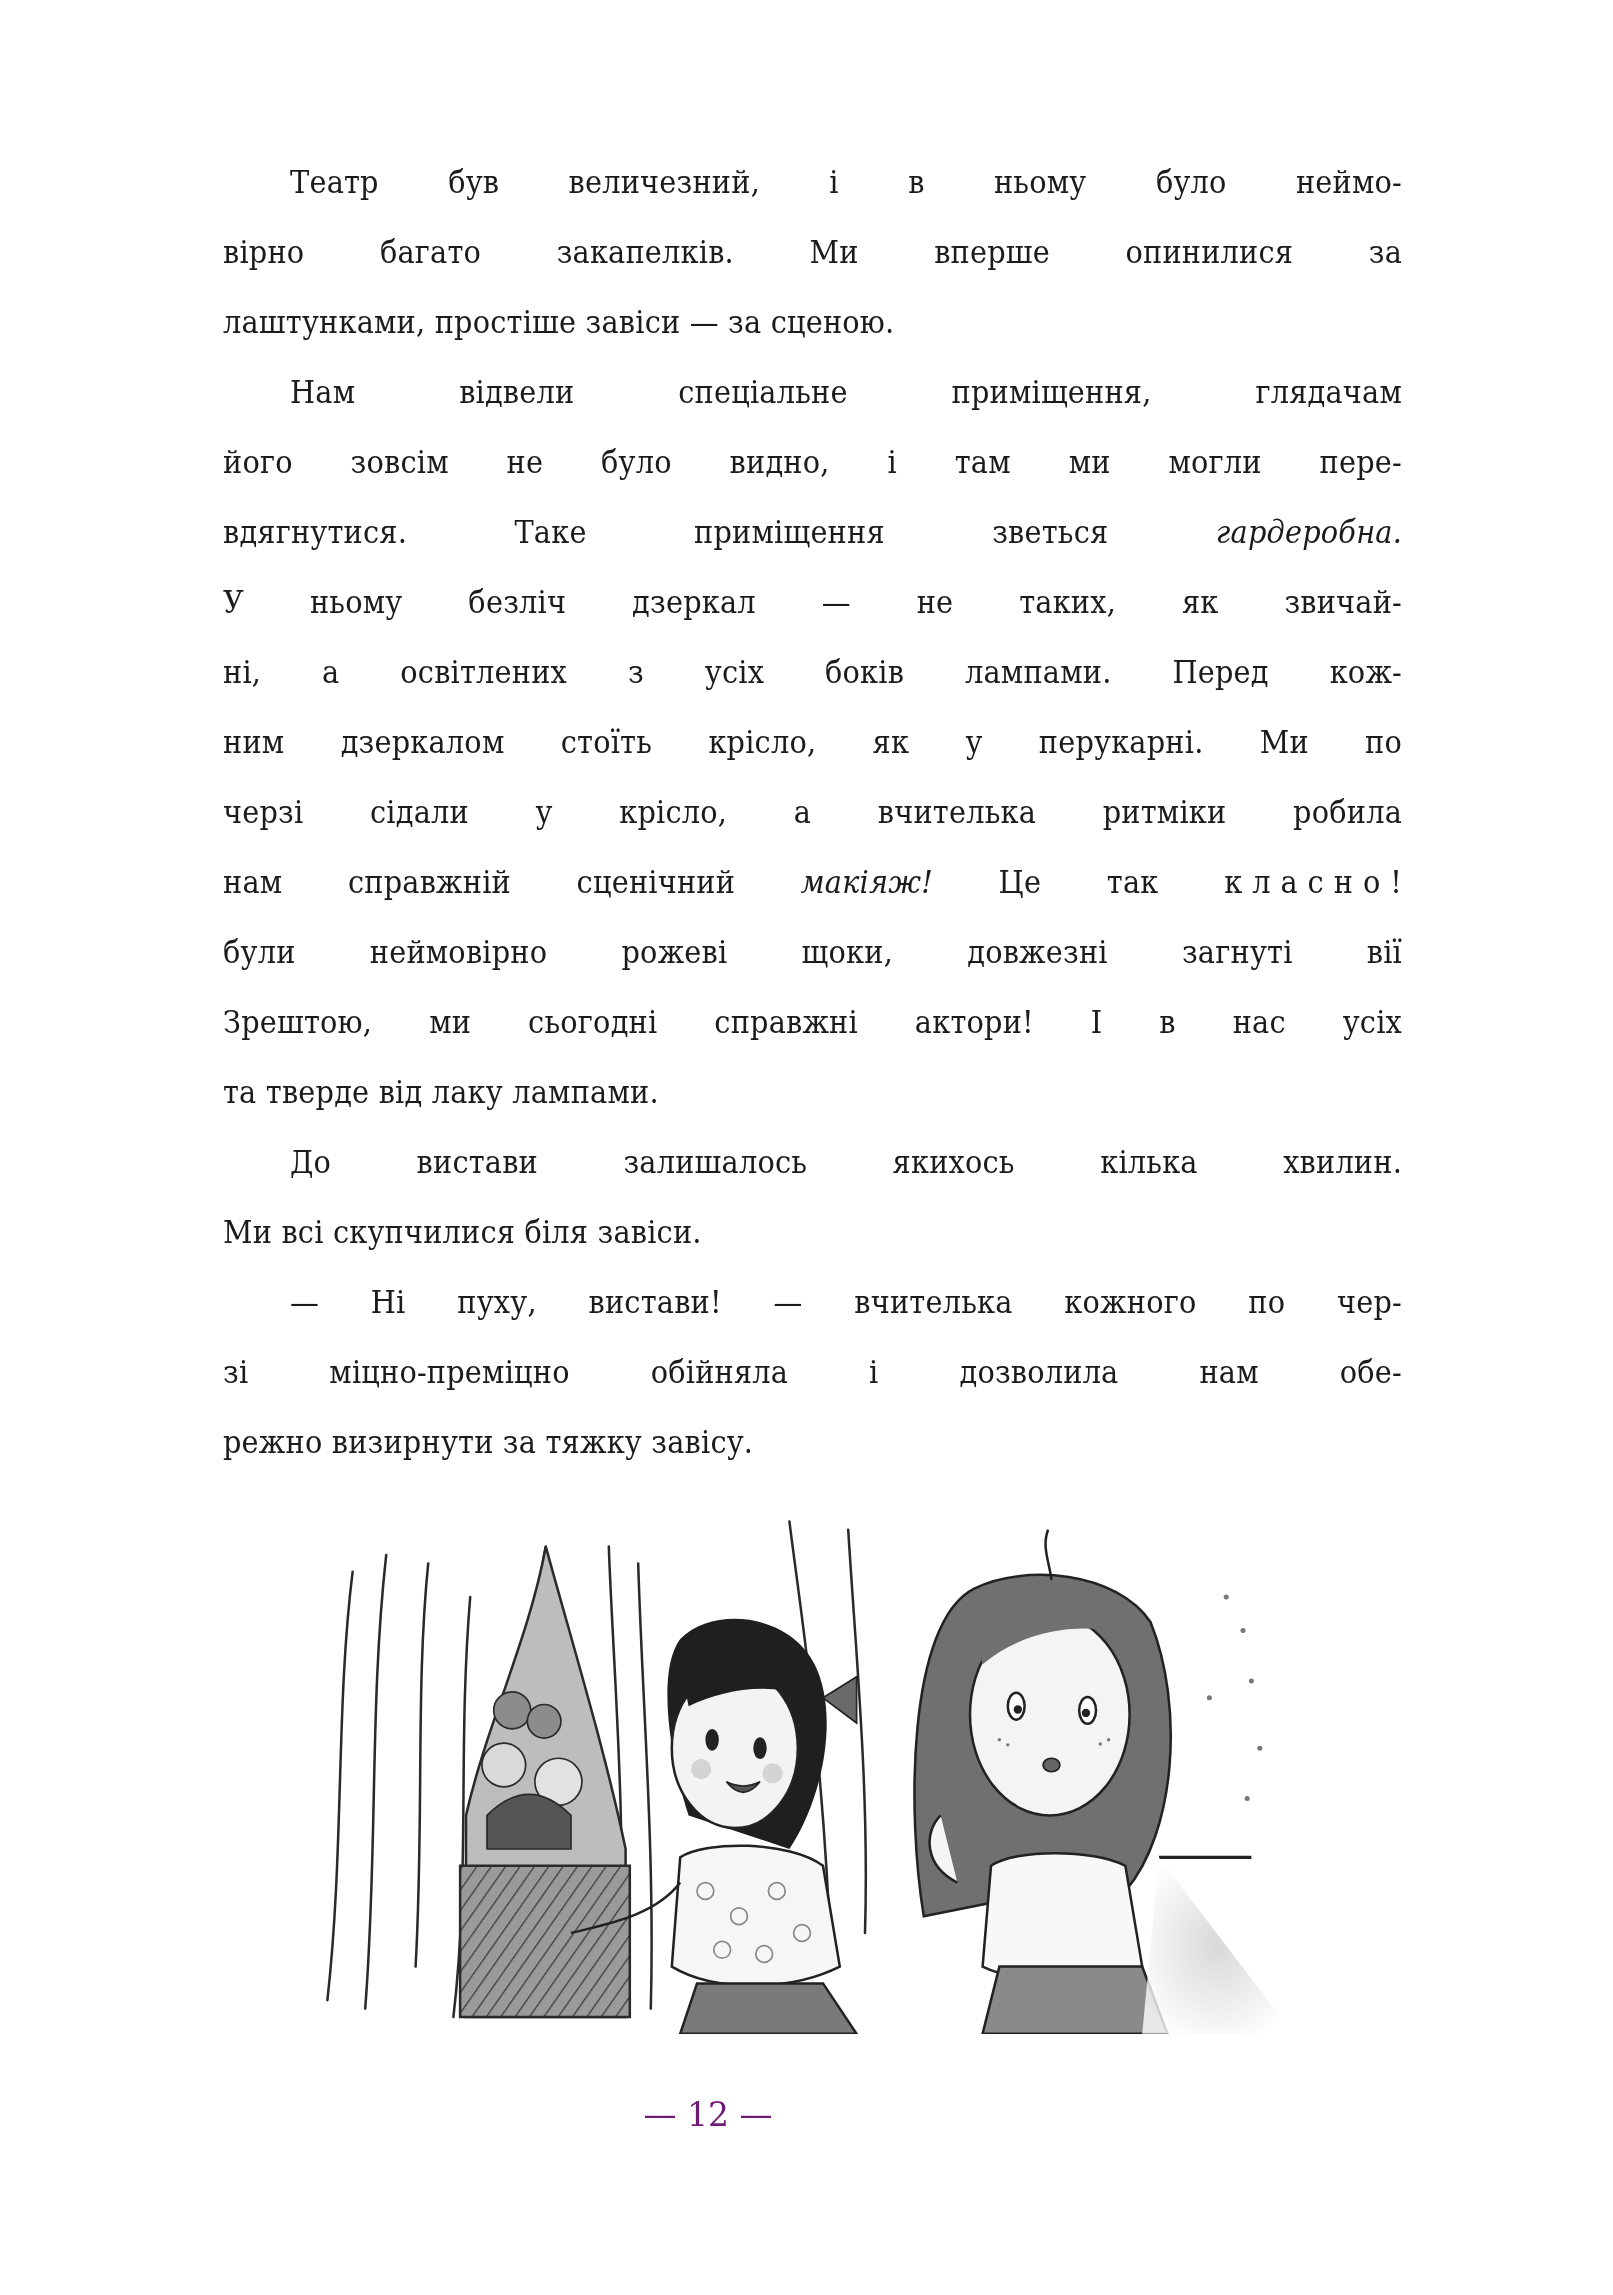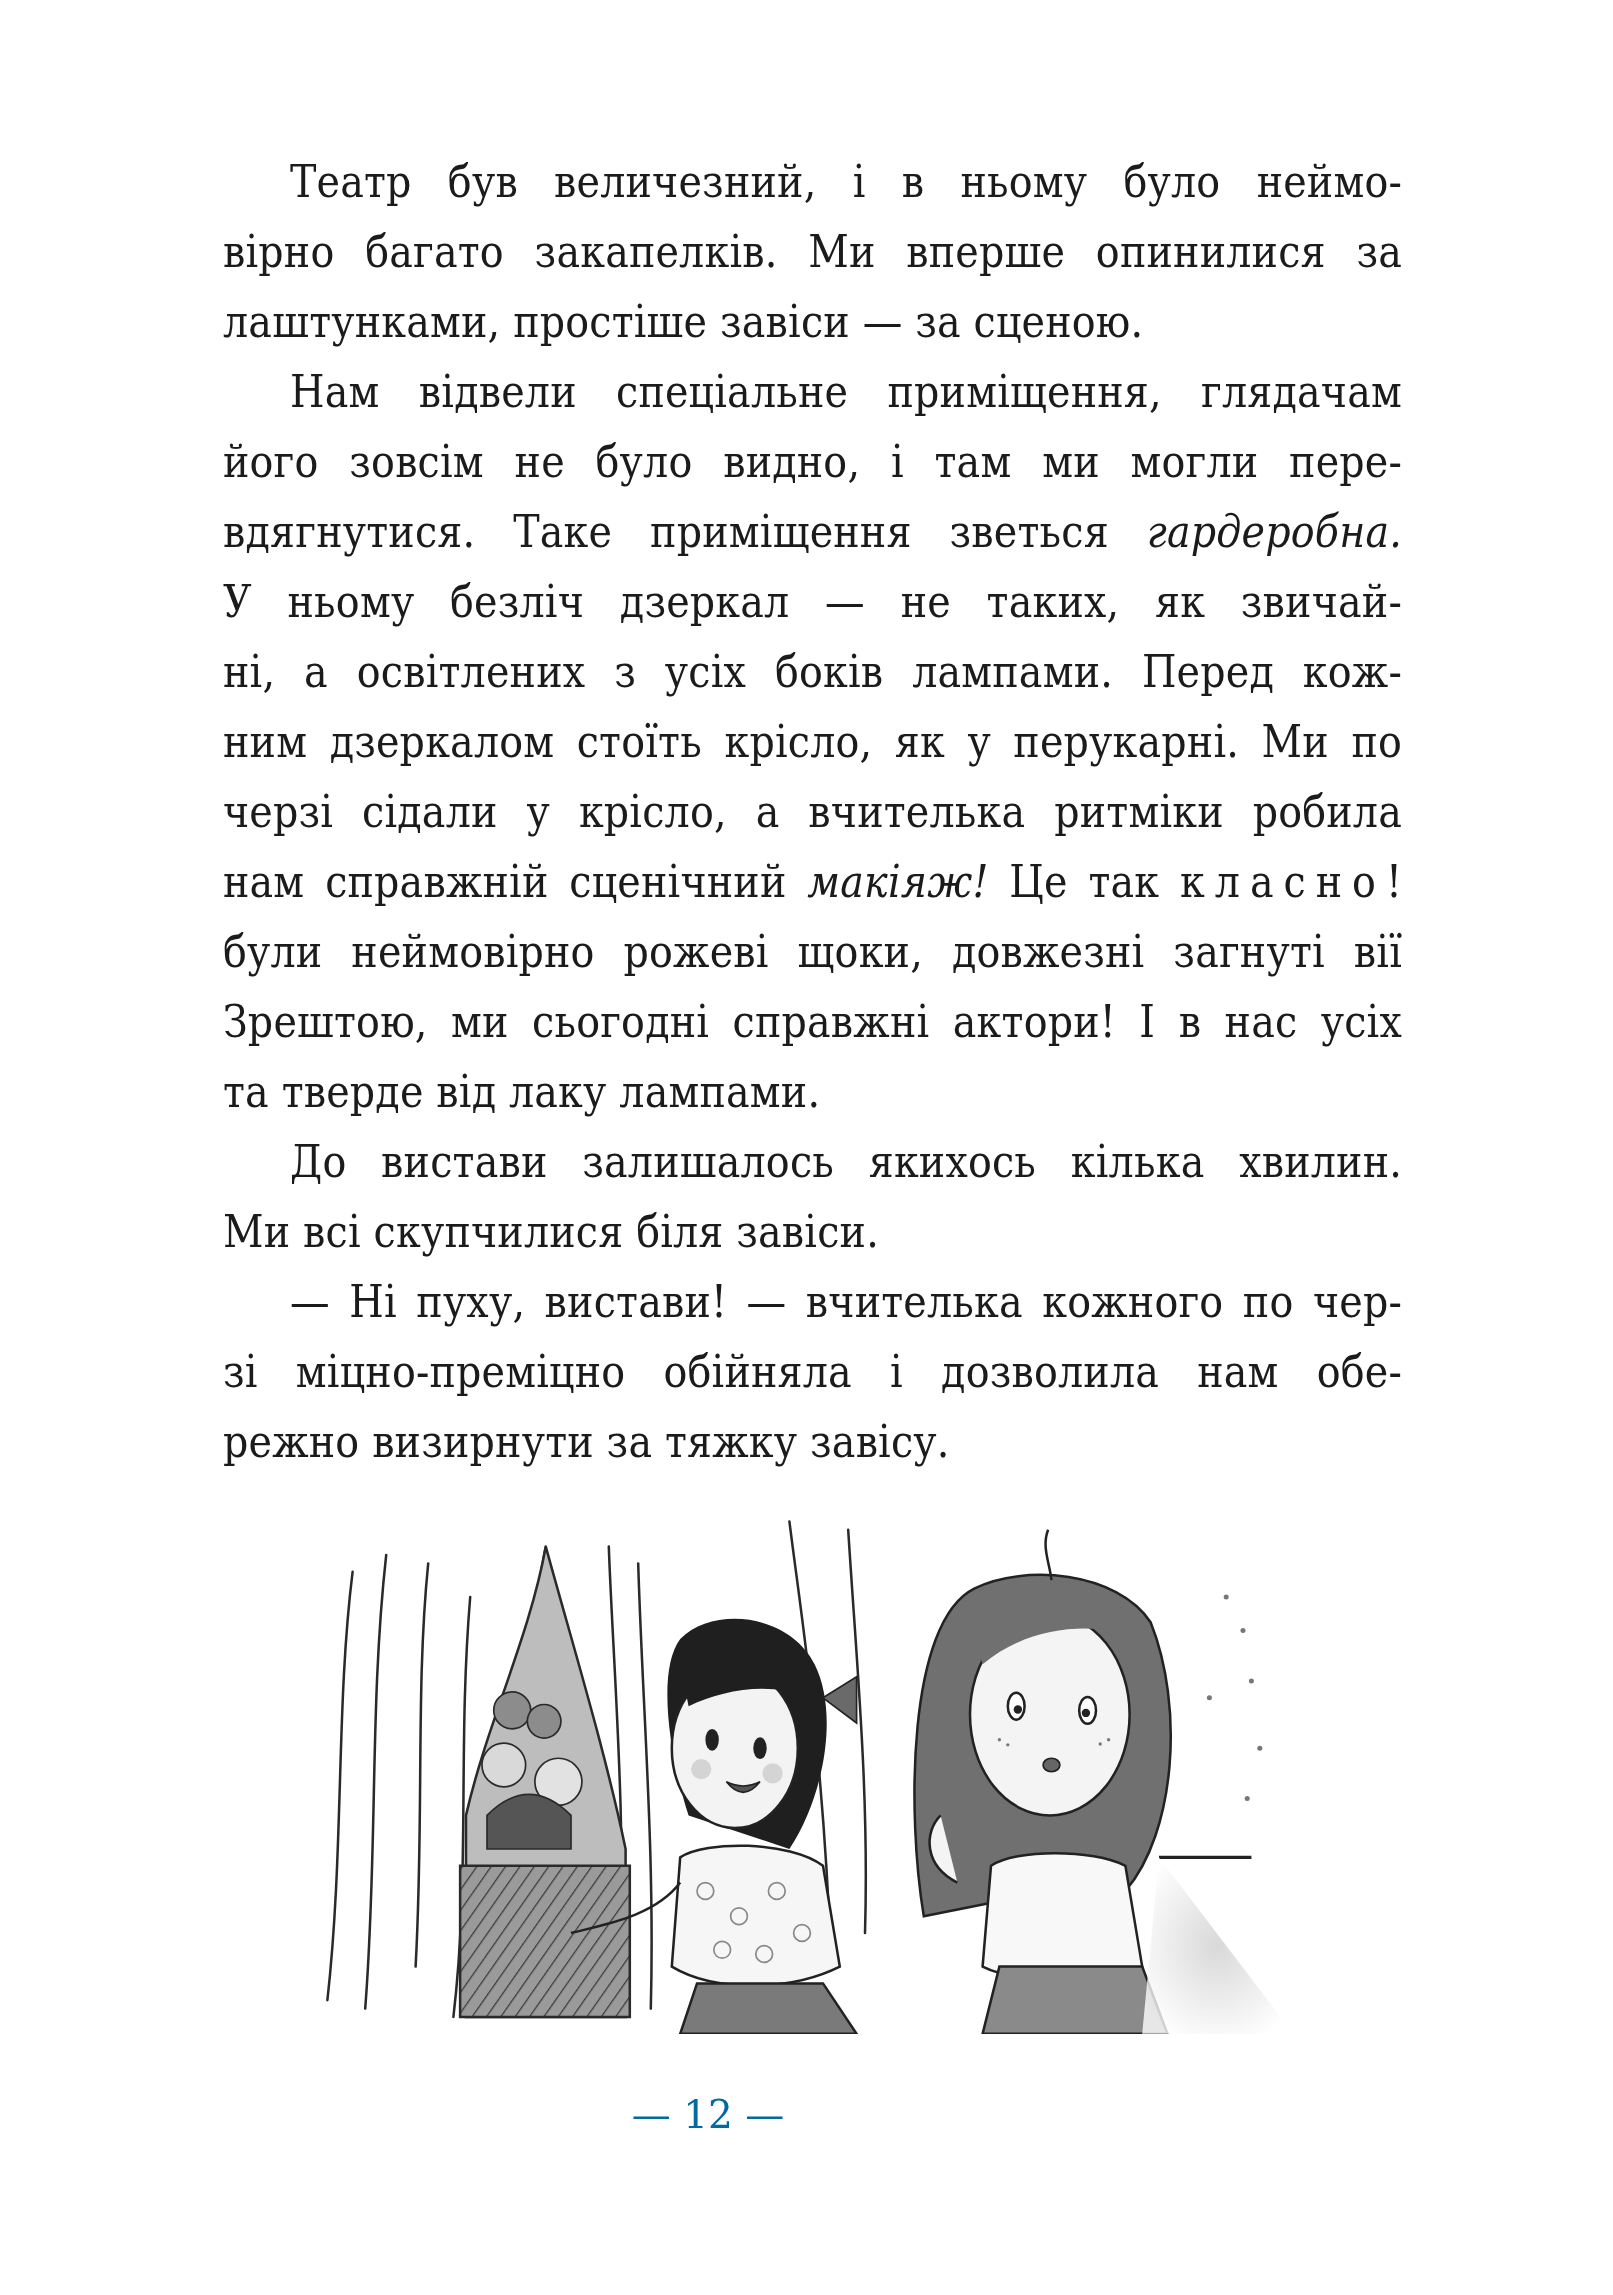--- a/index.html
+++ b/index.html
@@ -25,21 +25,21 @@
     .text-block {
       position: absolute;
       left: 223px;
       top: 147px;
       width: 1179px;
     }
     .line {
       display: block;
       height: 70px;
       line-height: 70px;
-      font-size: 44px;
+      font-size: 32px;
       white-space: nowrap;
       text-align: justify;
       text-align-last: justify;
       letter-spacing: 0.2px;
       font-stretch: condensed;
     }
     .line.indent { padding-left: 67px; }
     .line.last { text-align-last: left; }
     .it { font-style: italic; }
     .spaced { letter-spacing: 10px; }
@@ -51,23 +51,23 @@
       top: 1496px;
       width: 1092px;
       height: 538px;
     }
     .page-number {
       position: absolute;
       left: 0;
       width: 1416px;
       top: 2090px;
       text-align: center;
-      font-size: 39px;
+      font-size: 33px;
       line-height: 50px;
-      color: #0369a1;
+      color: #701a75;
       font-family: "DejaVu Serif", "Liberation Serif", serif;
     }
   </style>
 </head>
 <body>
 
 <div class="page">
 
   <div class="text-block">
 

